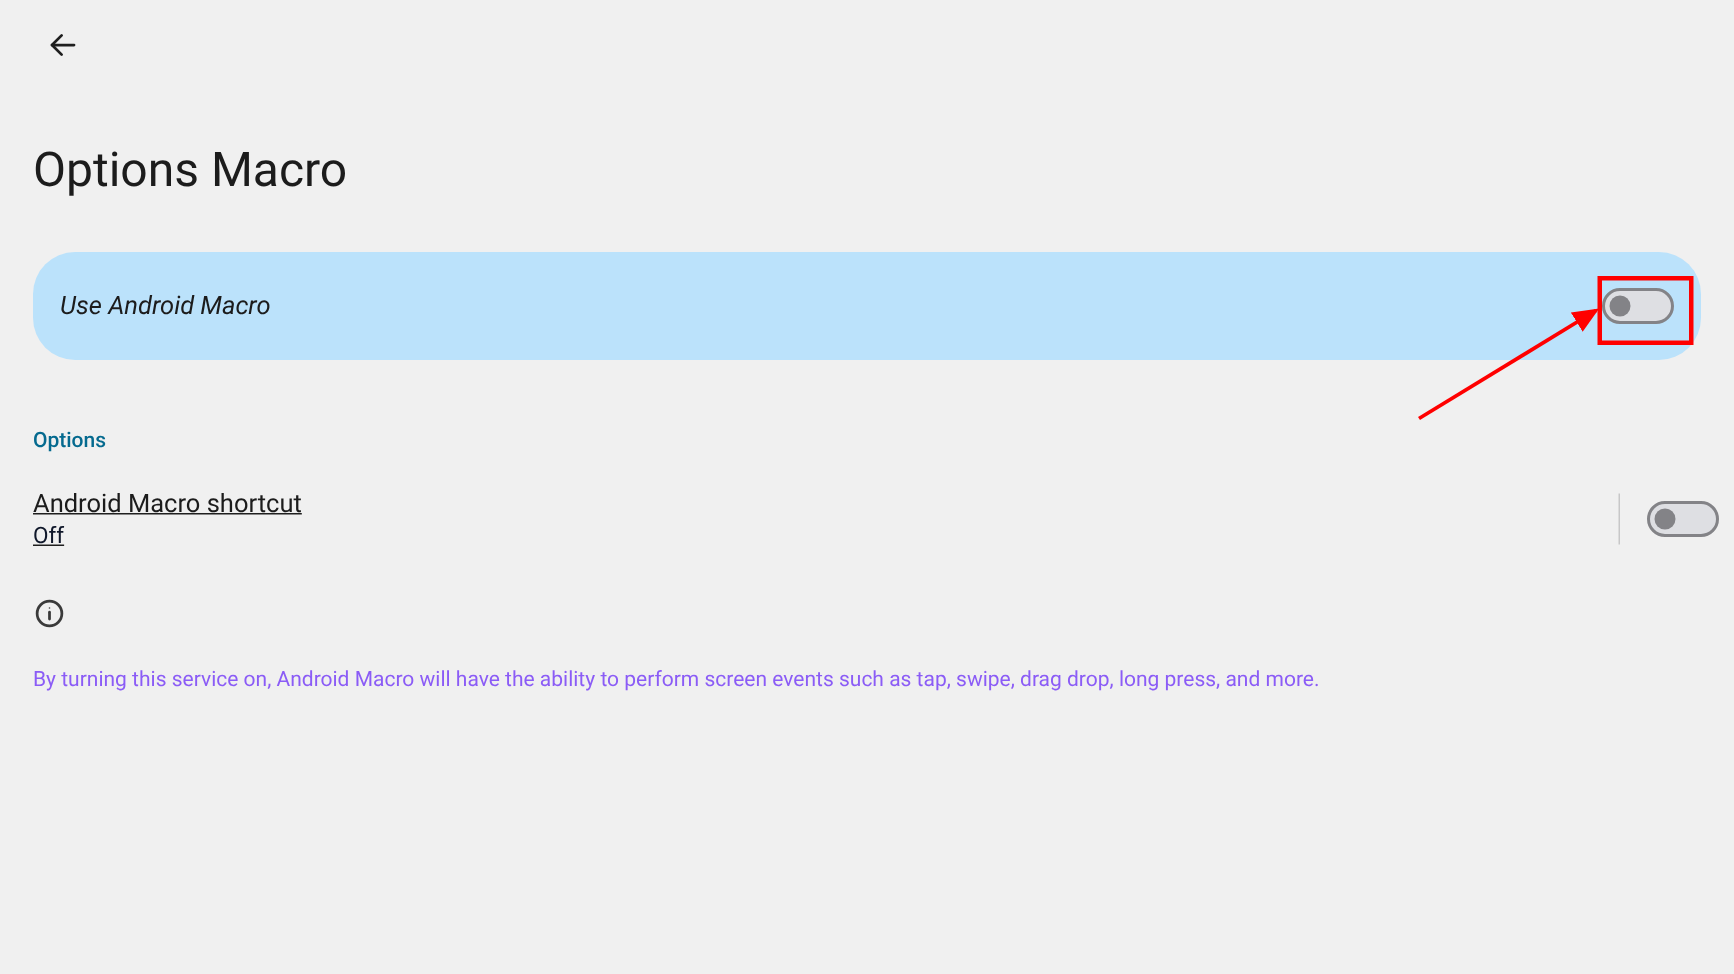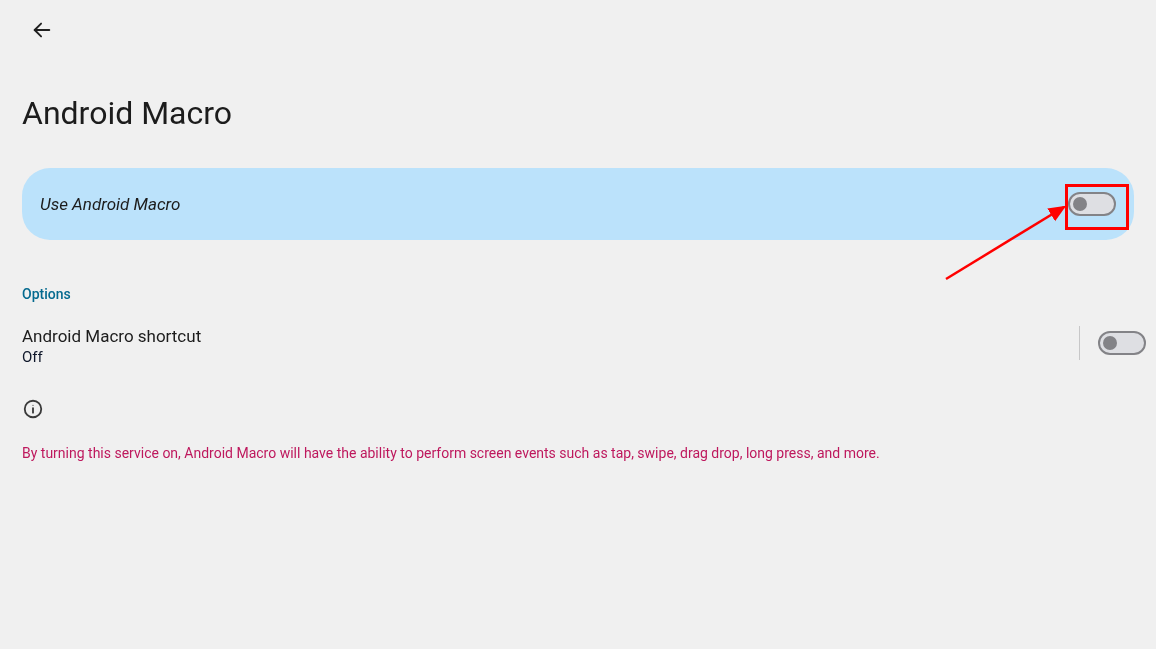--- a/index.html
+++ b/index.html
@@ -75,23 +75,24 @@
       background: #838387;
     }
     .section-label {
       color: #056a8f;
       font-size: 14px;
       font-weight: 500;
       padding: 46px 16px 0 22px;
     }
     .row {
       display: flex;
-      align-items: flex-start;
+      align-items: center;
       justify-content: space-between;
       padding: 24px 10px 0 22px;
+      text-decoration: underline;
     }
     .row .text .title {
       font-size: 17px;
       color: #1c1c1c;
     }
     .row .text .subtitle {
       font-size: 15px;
       color: #0f172a;
       margin-top: 2px;
     }
@@ -113,21 +114,21 @@
       align-items: center;
       justify-content: center;
     }
     .info-icon svg {
       width: 22px;
       height: 22px;
       stroke: #3a3a3a;
     }
     .desc {
       font-size: 14px;
-      color: #be185d;
+      color: #8b5cf6;
       padding: 20px 22px 0 22px;
       line-height: 1.4;
     }
     
     .annotation {
       position: absolute;
       pointer-events: none;
     }
     .annotation .rect {
       position: absolute;
@@ -142,21 +143,21 @@
 
 <div class="header-bar">
   <button class="back-btn">
     <svg viewBox="0 0 24 24" fill="none" stroke-width="2" stroke-linecap="round" stroke-linejoin="round">
       <line x1="20" y1="12" x2="4" y2="12"></line>
       <polyline points="11 5 4 12 11 19"></polyline>
     </svg>
   </button>
 </div>
 
-<h1 class="page-title">Android Macro</h1>
+<h1 class="page-title">Options Macro</h1>
 
 <div class="primary-card">
   <span class="label">Use Android Macro</span>
   <div class="toggle">
     <div class="knob"></div>
   </div>
 </div>
 
 <div class="section-label">Options</div>
 

